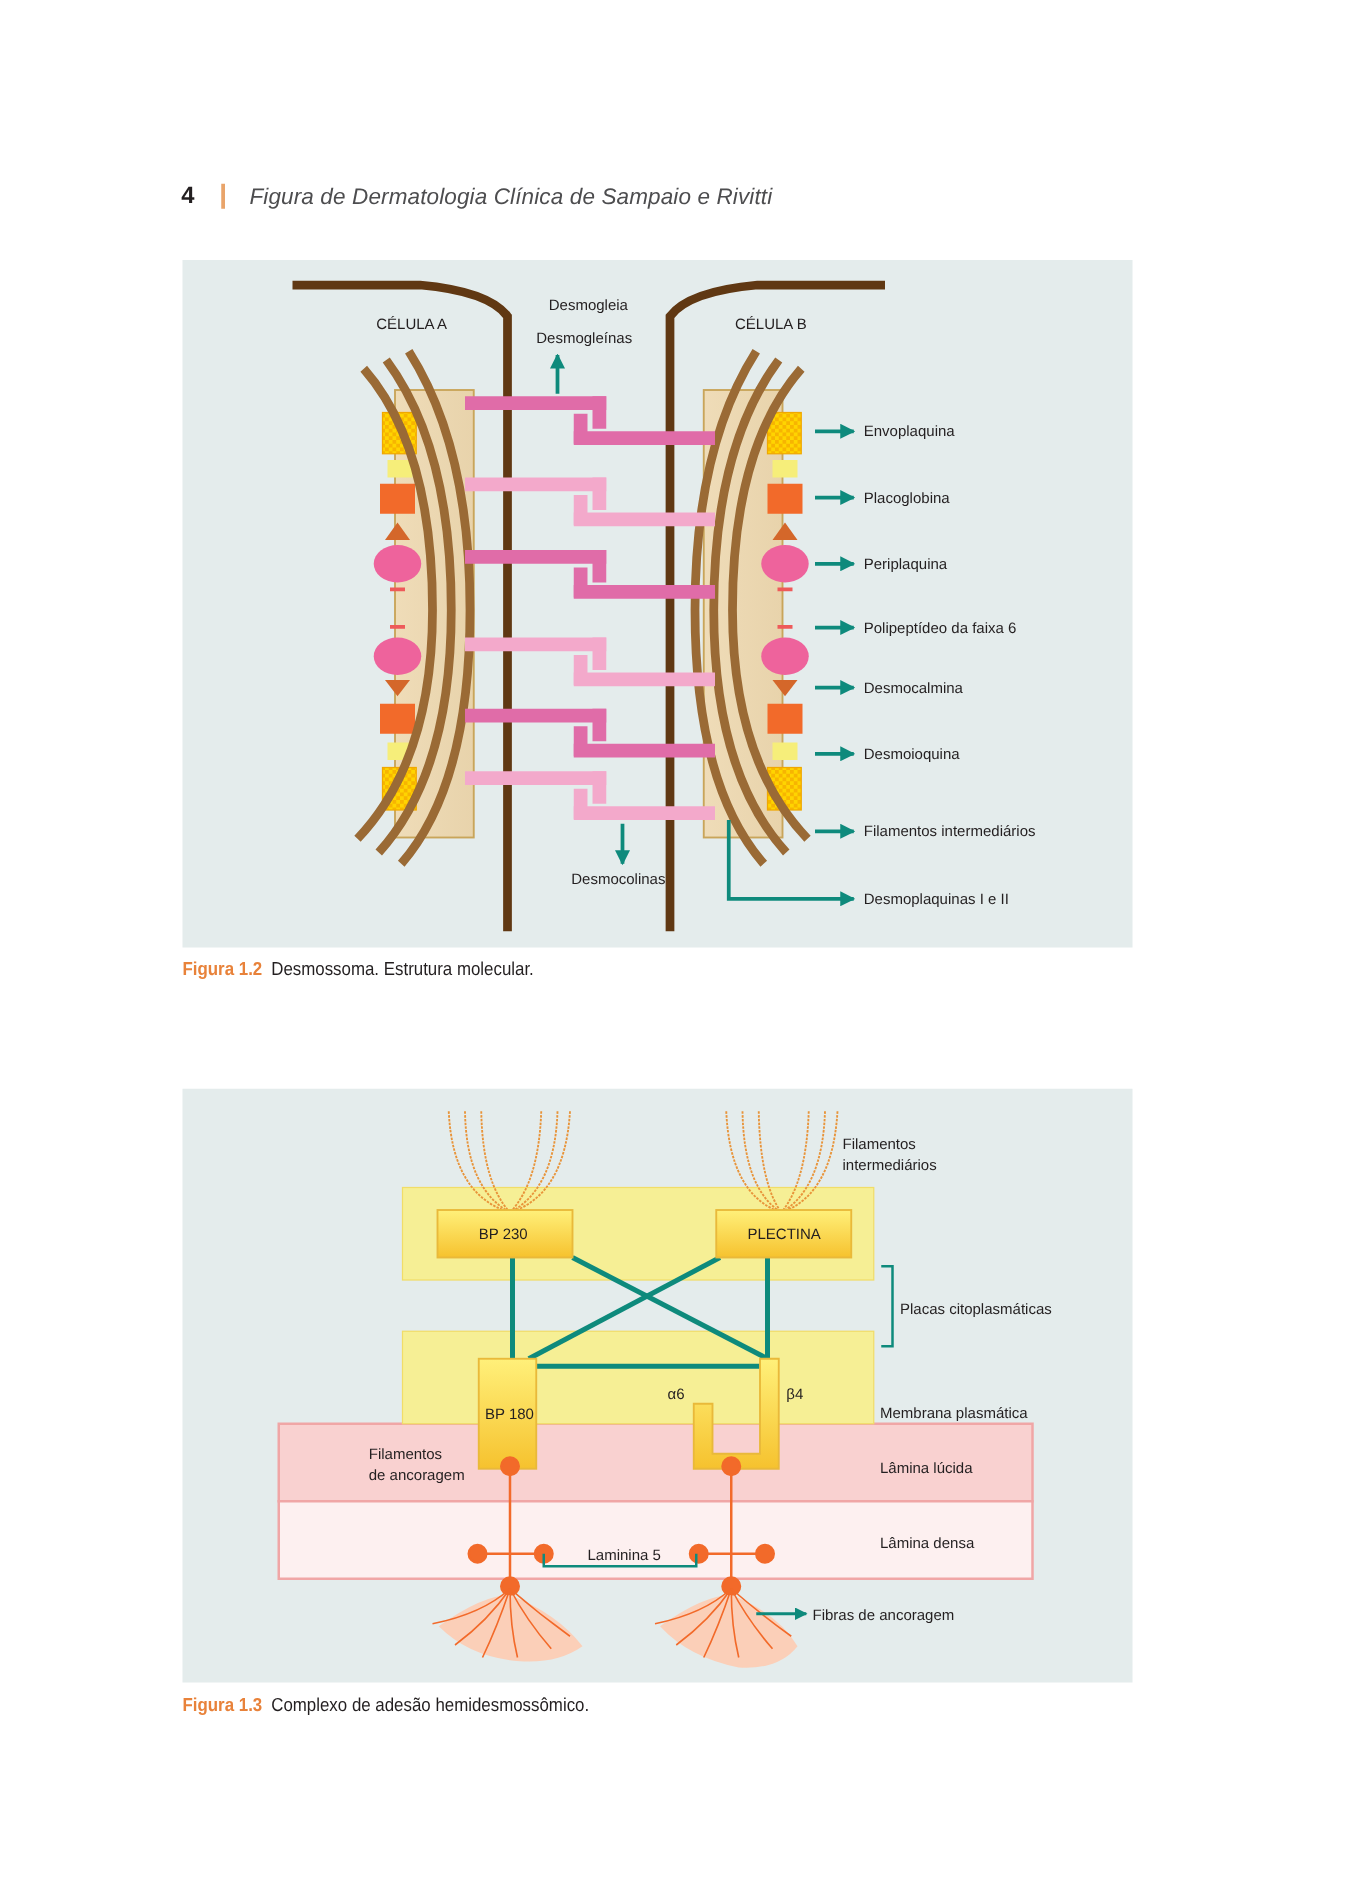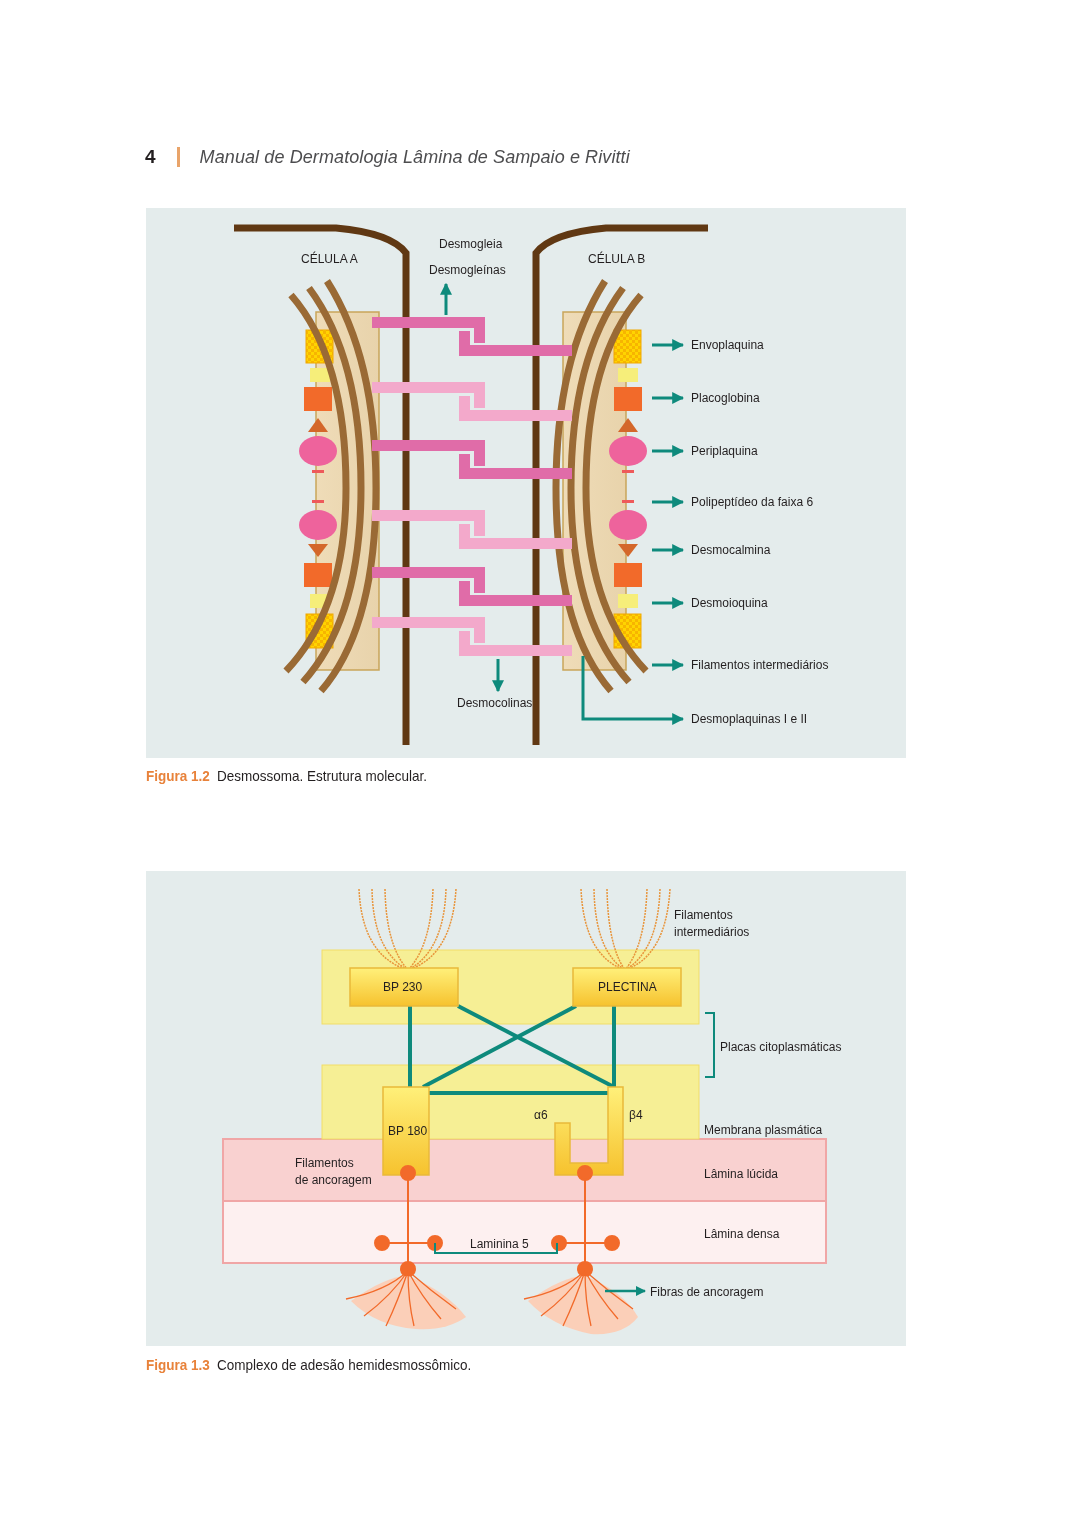--- a/index.html
+++ b/index.html
@@ -21,21 +21,21 @@
   #cap12 { top: 767px; }
   #cap13 { top: 1356px; }
   svg text { font-family: "Liberation Sans", sans-serif; fill: #231f20; }
 </style>
 </head>
 <body>
 
 <div class="running-header">
   <span class="page-num">4</span>
   <span class="header-sep"></span>
-  <span class="book-title">Manual de Dermatologia Lâmina de Sampaio e Rivitti</span>
+  <span class="book-title">Figura de Dermatologia Clínica de Sampaio e Rivitti</span>
 </div>
 
 <div class="figure" id="fig12">
   <svg width="760" height="550" viewBox="0 0 760 550">
     <defs>
       <pattern id="checker" width="6" height="6" patternUnits="userSpaceOnUse">
         <rect width="6" height="6" fill="#ffd400"></rect>
         <rect width="3" height="3" fill="#f7b500"></rect>
         <rect x="3" y="3" width="3" height="3" fill="#f7b500"></rect>
       </pattern>

